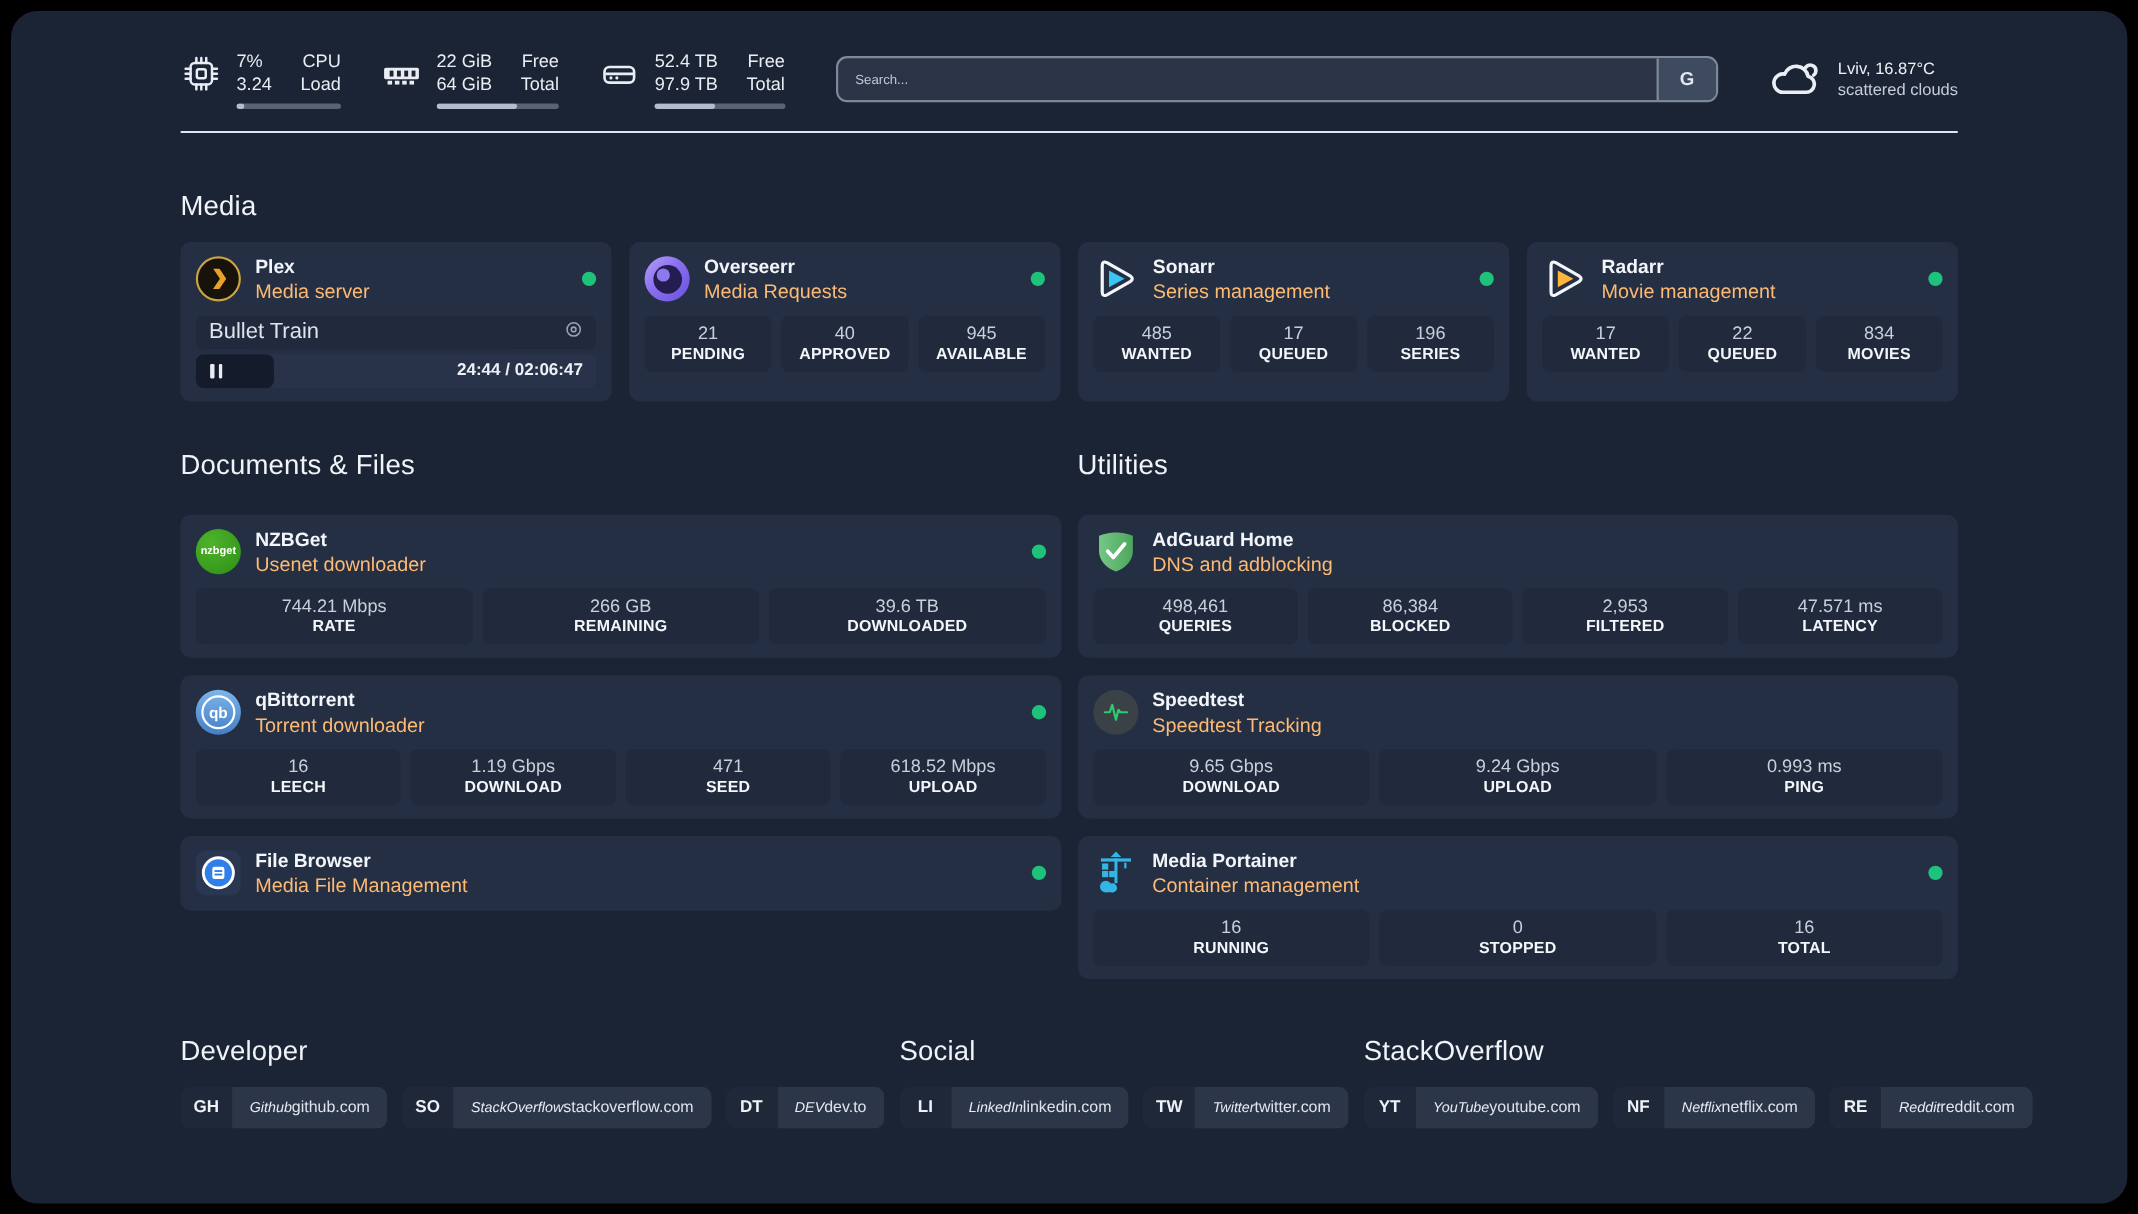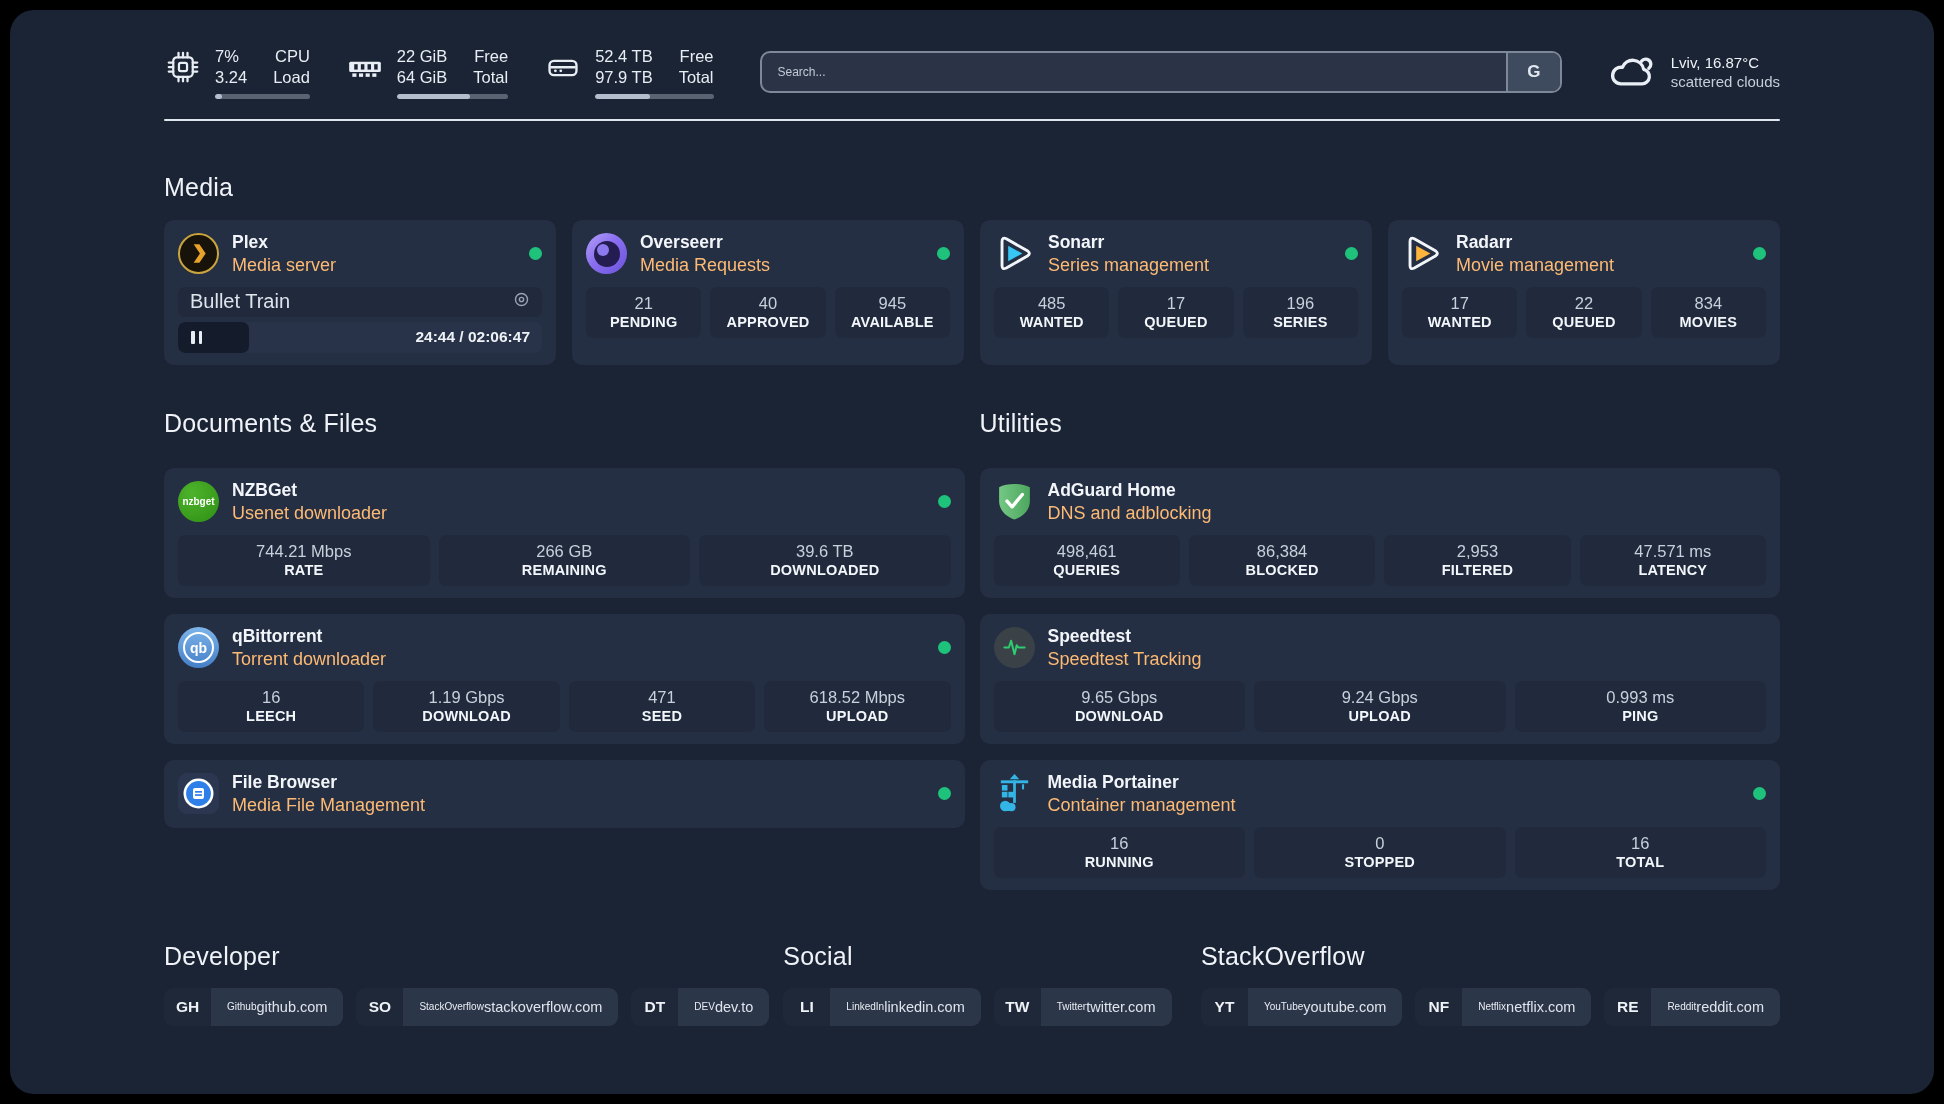--- a/index.html
+++ b/index.html
@@ -80,21 +80,21 @@
   .col-stack { display: flex; flex-direction: column; gap: 16px; margin-top: 30px; }
 
   
   .bookmarks { display: grid; grid-template-columns: repeat(3, 1fr); gap: 14px; margin-top: 52px; }
   .link-list { display: flex; flex-direction: row; gap: 13px; margin-top: 17px; }
   .link-row { display: flex; height: 38px; border-radius: 9px; overflow: hidden; cursor: pointer; }
   .link-abbr { width: 47px; flex: none; background: #1e2839; color: #eef1f6;
     font-weight: 700; font-size: 15.5px; display: flex; align-items: center; justify-content: center; }
   .link-main { flex: 1; background: #2c3649; display: flex; align-items: center;
     justify-content: space-between; padding: 0 16px; }
-  .link-name { font-size: 10px; color: #e9edf3; }
+  .link-name { font-size: 13px; color: #e9edf3; font-style: italic; }
   .link-url { font-size: 14.5px; color: #dfe4ec; }
 
   
   .plex-icon { width: 41px; height: 41px; border-radius: 50%; background: #17130a;
     border: 2.5px solid #caa53d; display: flex; align-items: center; justify-content: center; }
   .overseerr-icon { width: 41px; height: 41px; border-radius: 50%;
     background: linear-gradient(135deg, #b3a0f7 0%, #8a6ff0 45%, #6a52da 100%);
     display: flex; align-items: center; justify-content: center; }
   .overseerr-inner { width: 26px; height: 26px; border-radius: 50%; background: #241d52; position: relative; }
   .overseerr-pupil { position: absolute; left: 3px; top: 3px; width: 12px; height: 12px;

